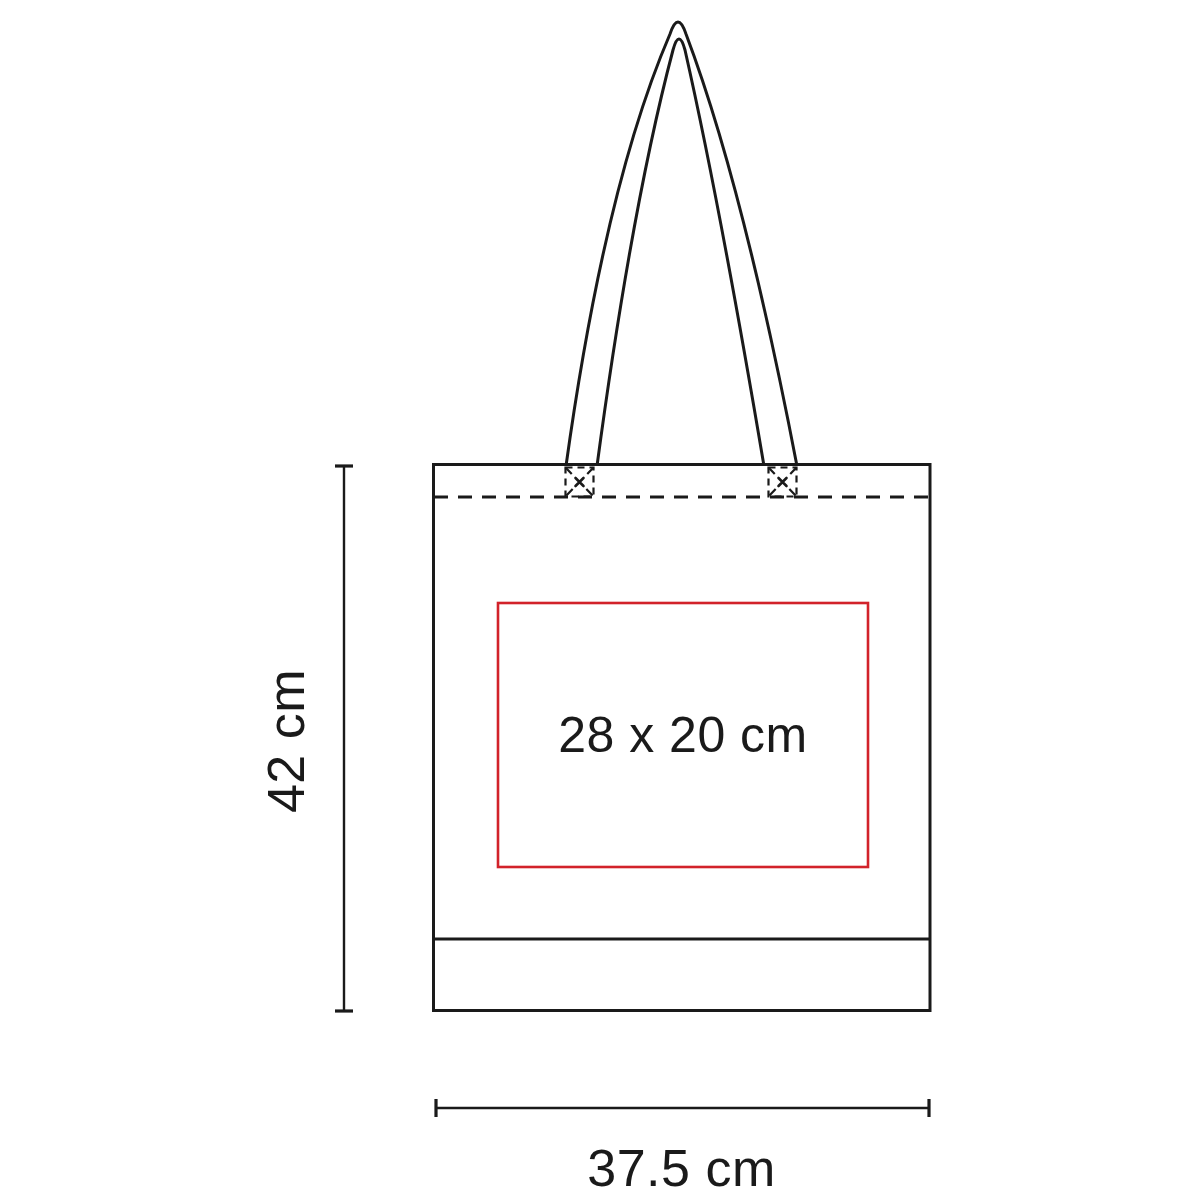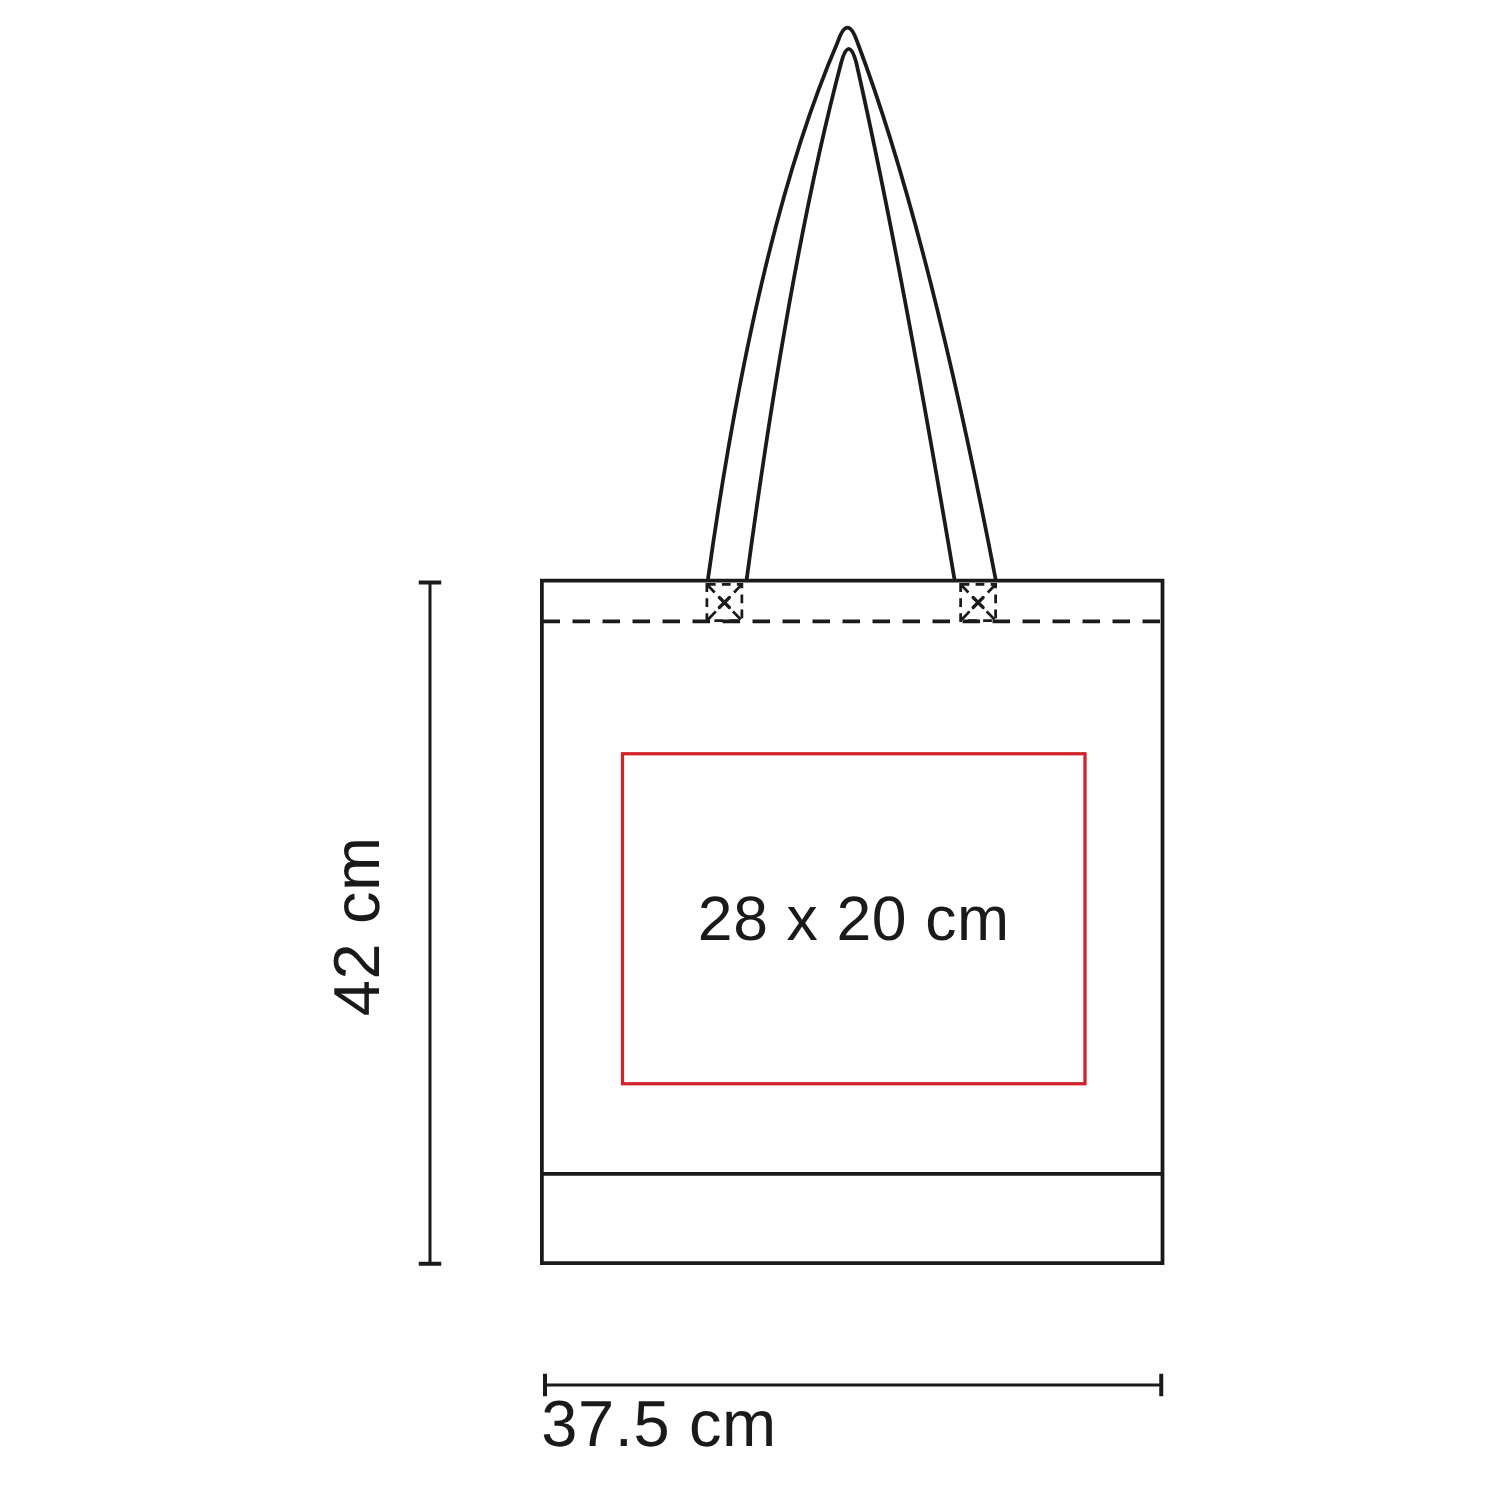--- a/index.html
+++ b/index.html
@@ -40,22 +40,23 @@
     white-space: nowrap;
     user-select: none;
   }
   .height-label {
     left: 286px;
     top: 741px;
     transform: translate(-50%, -50%) rotate(-90deg);
   }
   .width-label {
     left: 433px;
-    top: 1110px;
+    top: 1138px;
     width: 497px;
+    text-align: center;
   }
   .print-area-label {
     position: absolute;
     left: 498px;
     top: 603px;
     width: 370px;
     height: 264px;
     display: flex;
     align-items: center;
     justify-content: center;

